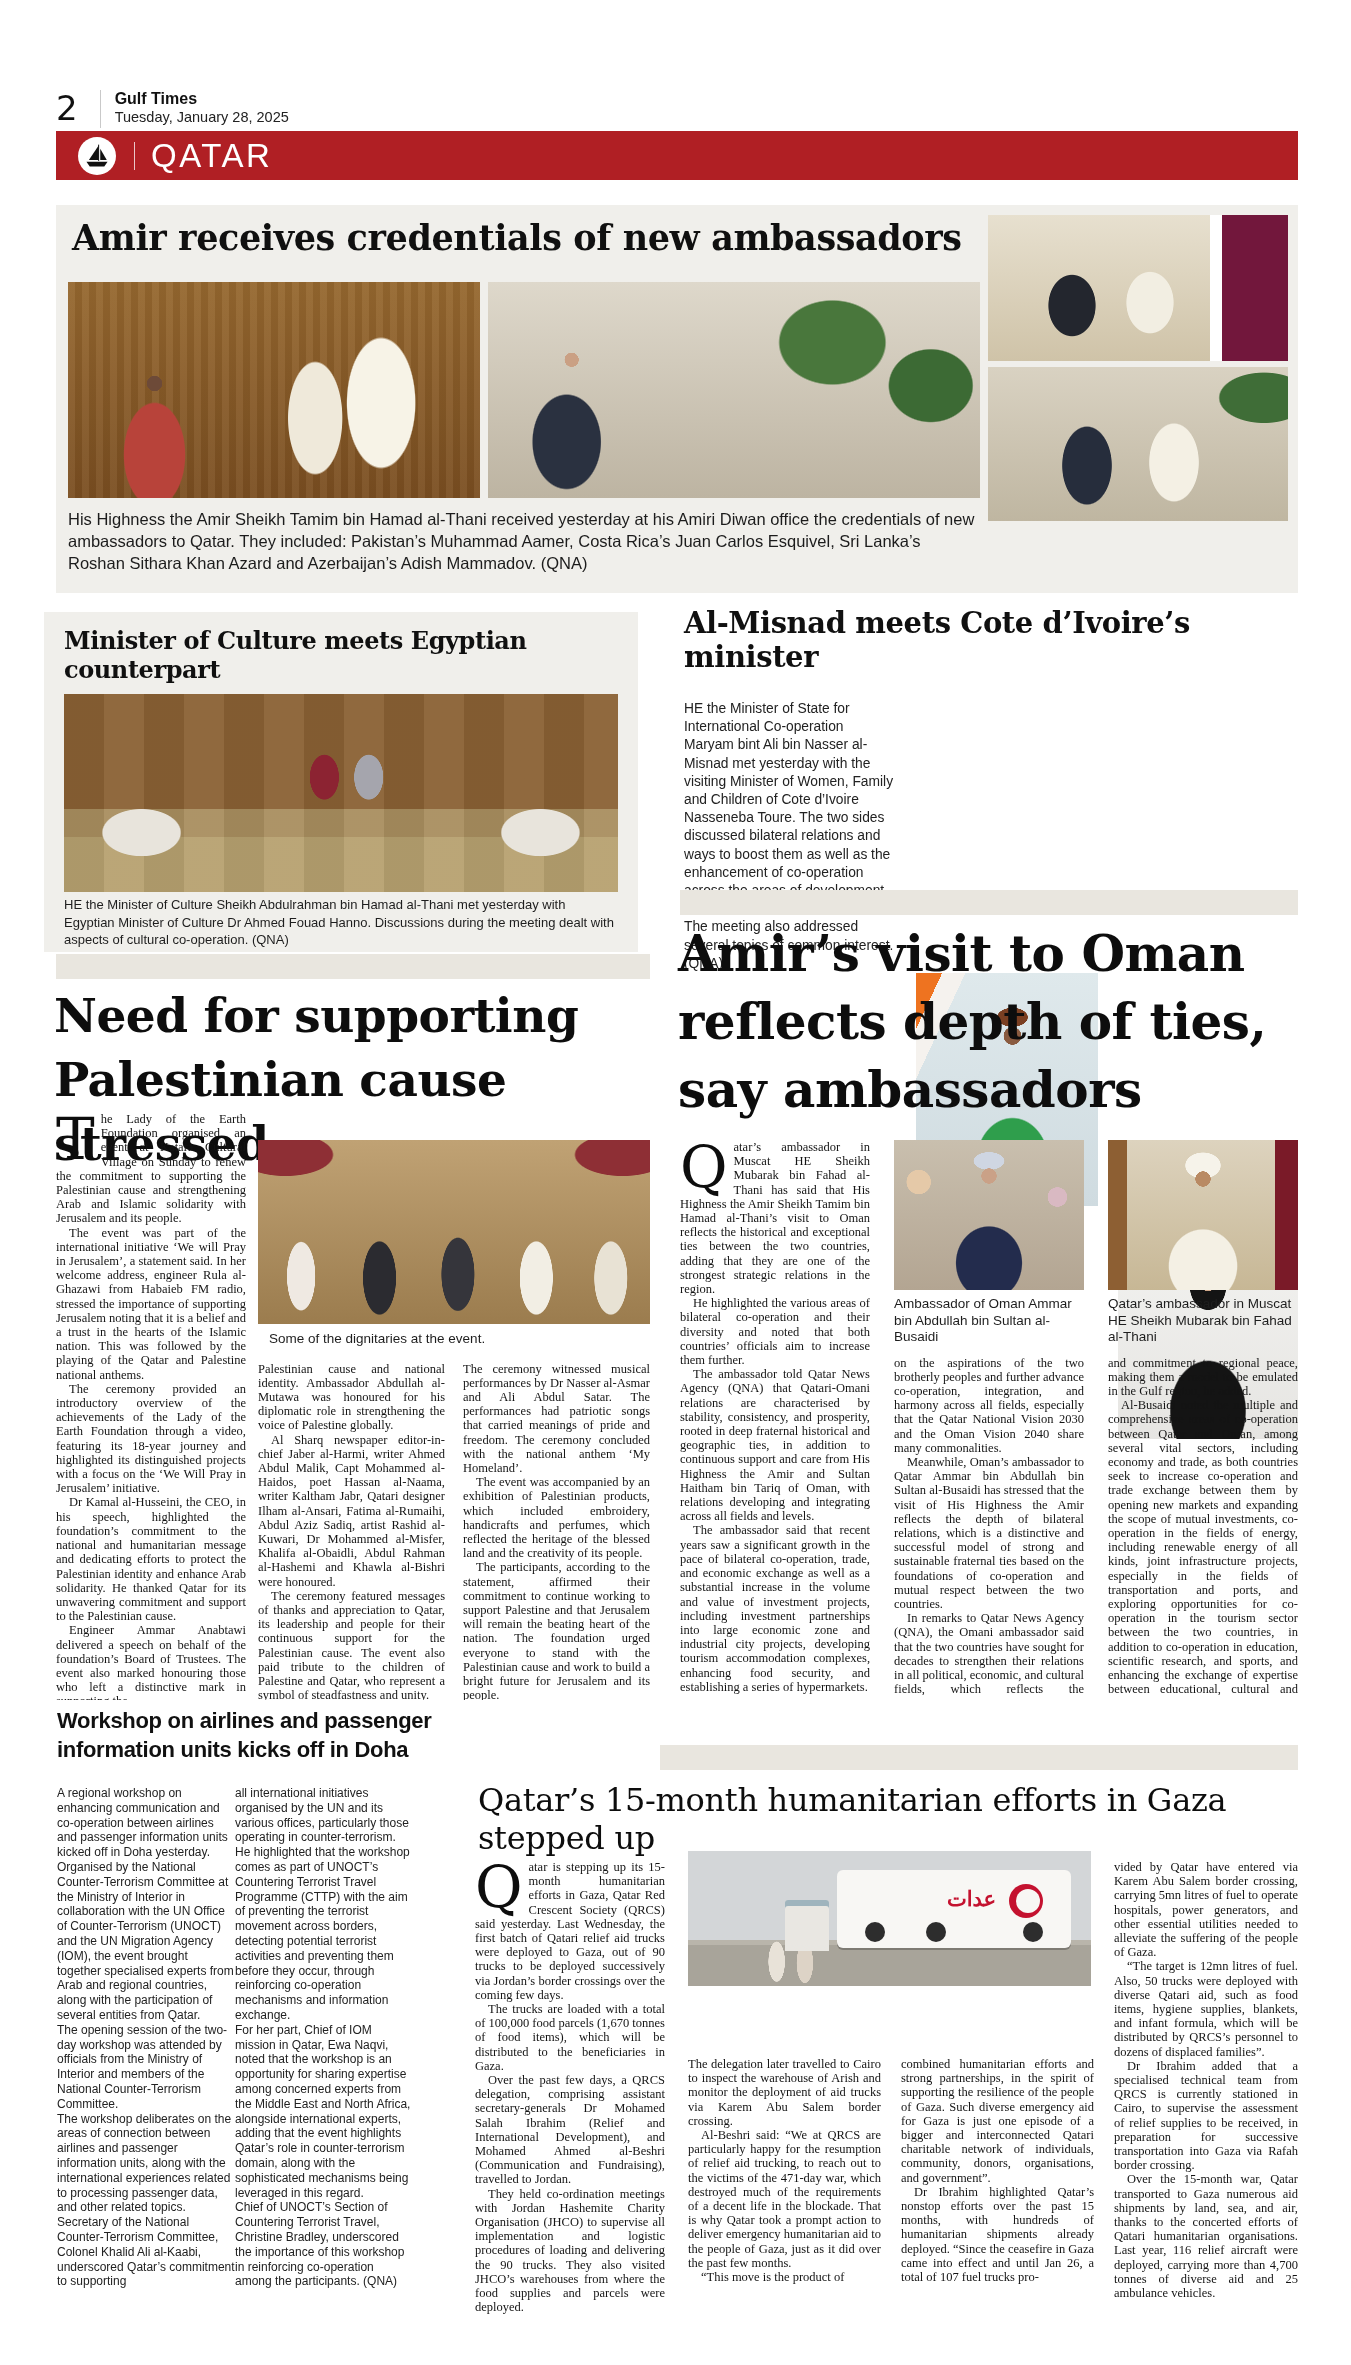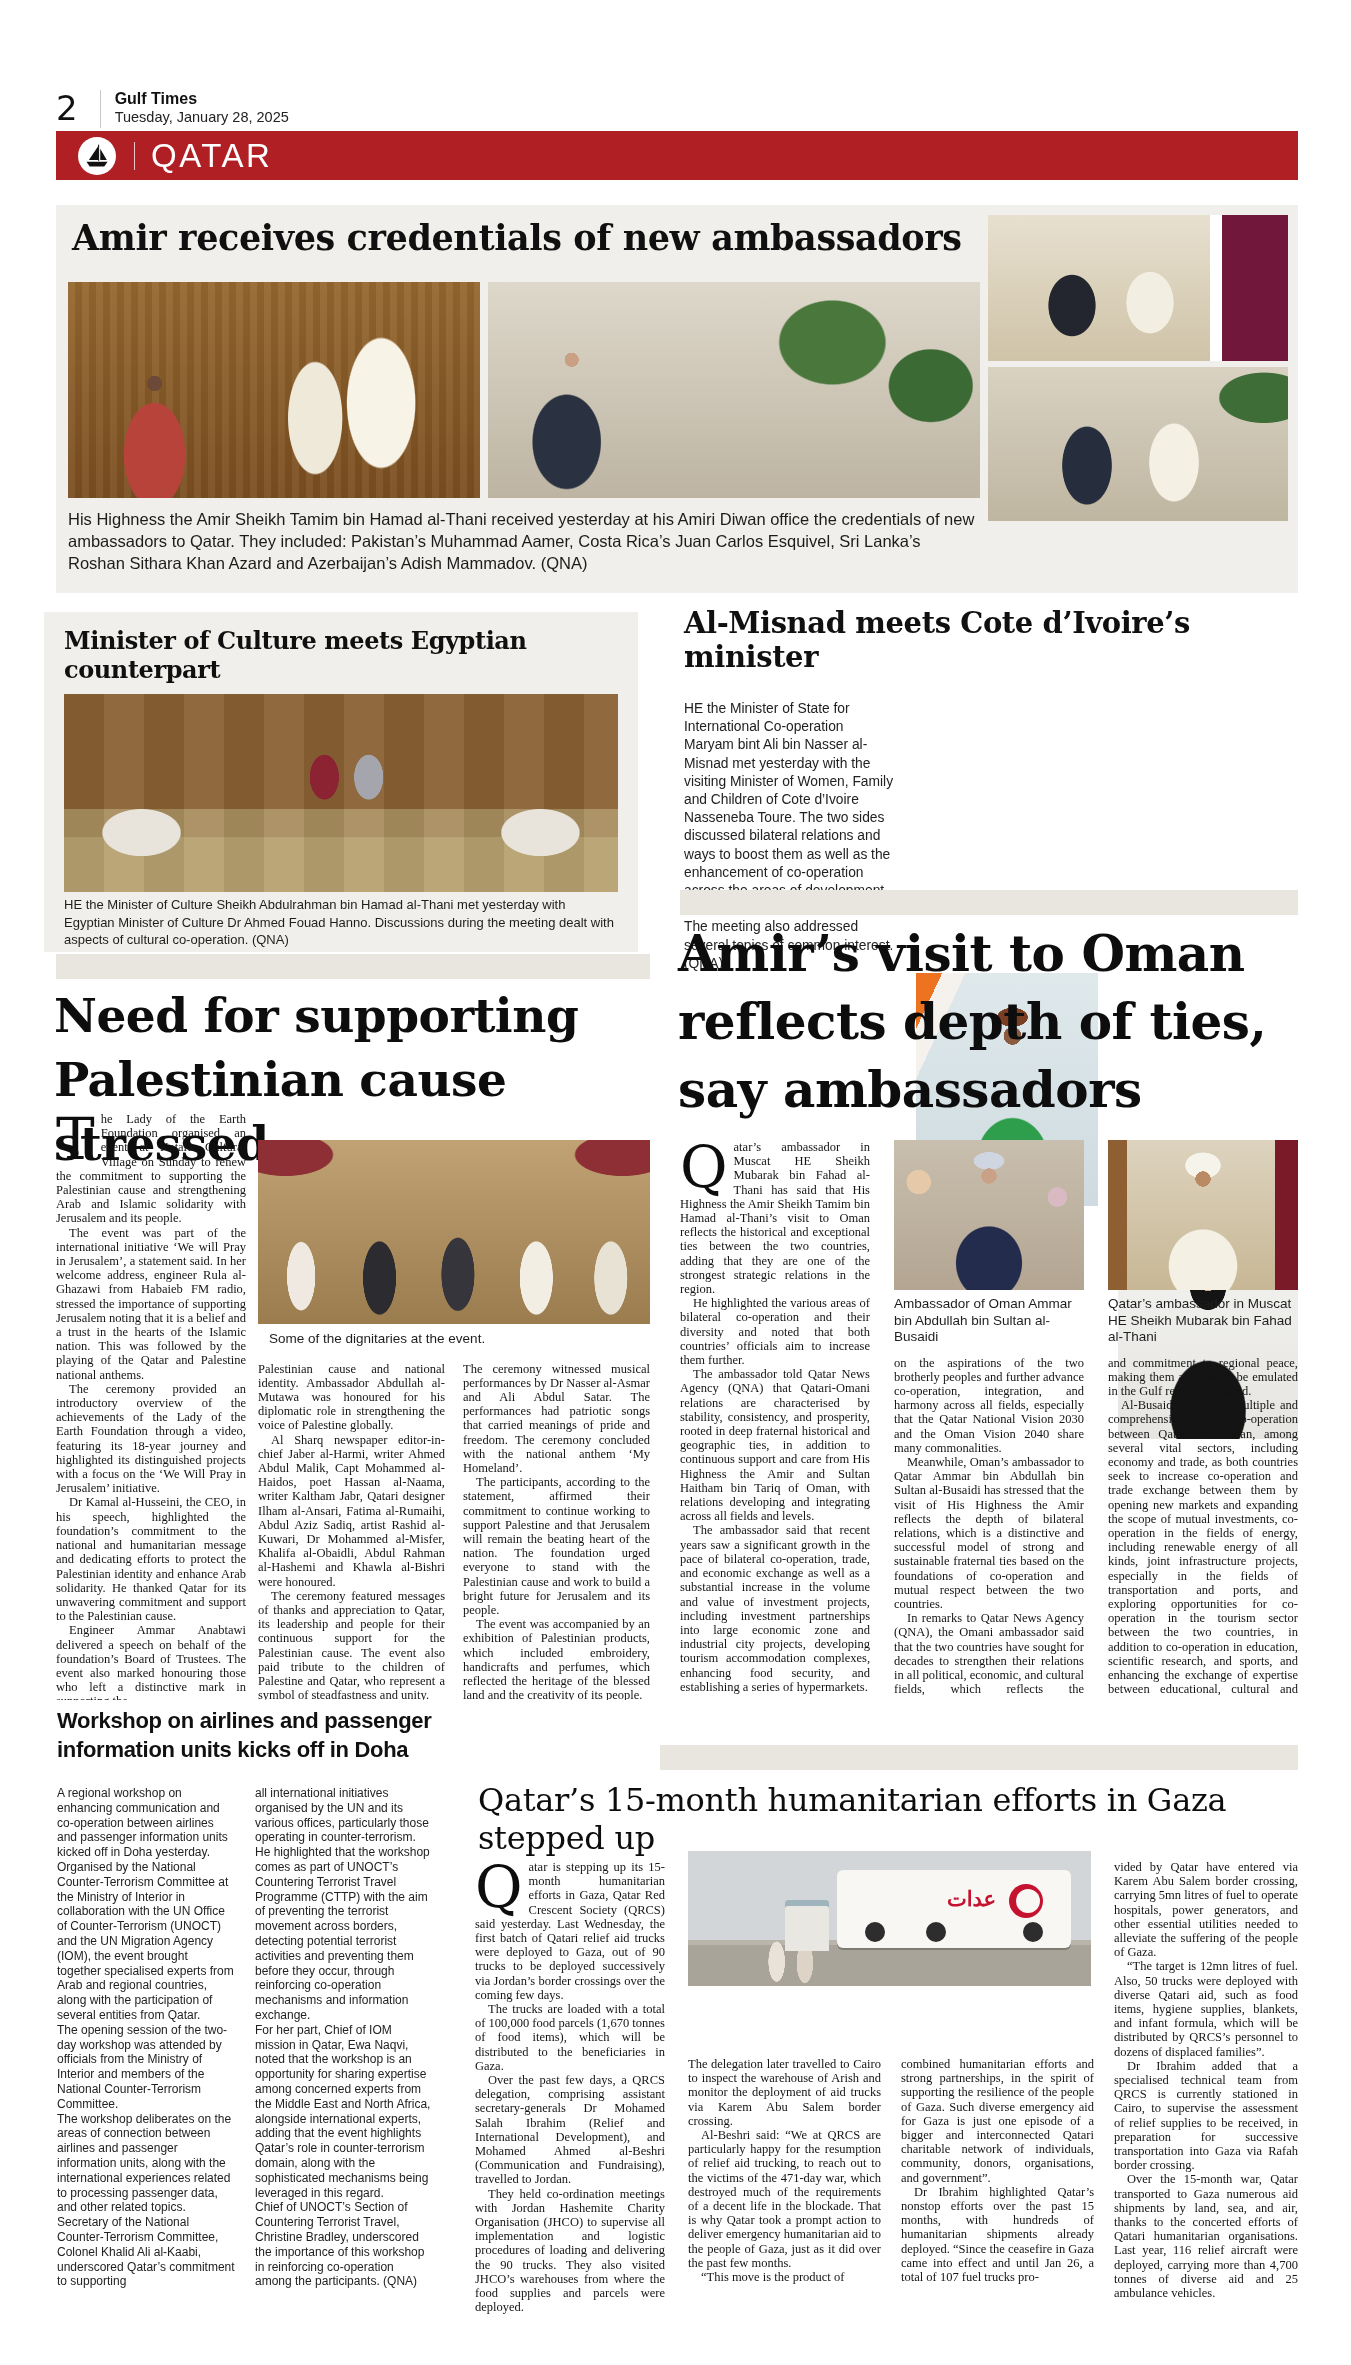--- a/index.html
+++ b/index.html
@@ -231,30 +231,30 @@
     <div class="photo ph-pal" style="width:392px;height:184px"></div>
     <p class="caption" style="margin:6px 0 14px 11px">Some of the dignitaries at the event.</p>
     <div style="display:flex;gap:18px">
       <div class="bodycol" style="width:187px">
           <p>Palestinian cause and national identity. Ambassador Abdullah al-Mutawa was honoured for his diplomatic role in strengthening the voice of Palestine globally.</p>
           <p>Al Sharq newspaper editor-in-chief Jaber al-Harmi, writer Ahmed Abdul Malik, Capt Mohammed al-Haidos, poet Hassan al-Naama, writer Kaltham Jabr, Qatari designer Ilham al-Ansari, Fatima al-Rumaihi, Abdul Aziz Sadiq, artist Rashid al-Kuwari, Dr Mohammed al-Misfer, Khalifa al-Obaidli, Abdul Rahman al-Hashemi and Khawla al-Bishri were honoured.</p>
           <p>The ceremony featured messages of thanks and appreciation to Qatar, its leadership and people for their continuous support for the Palestinian cause. The event also paid tribute to the children of Palestine and Qatar, who represent a symbol of steadfastness and unity.</p>
         </div>
       <div class="bodycol" style="width:187px">
           <p>The ceremony witnessed musical performances by Dr Nasser al-Asmar and Ali Abdul Satar. The performances had patriotic songs that carried meanings of pride and freedom. The ceremony concluded with the national anthem ‘My Homeland’.</p>
+          <p>The event was accompanied by an exhibition of Palestinian products, which included embroidery, handicrafts and perfumes, which reflected the heritage of the blessed land and the creativity of its people.</p>
           <p>The participants, according to the statement, affirmed their commitment to continue working to support Palestine and that Jerusalem will remain the beating heart of the nation. The foundation urged everyone to stand with the Palestinian cause and work to build a bright future for Jerusalem and its people.</p>
-          <p>The event was accompanied by an exhibition of Palestinian products, which included embroidery, handicrafts and perfumes, which reflected the heritage of the blessed land and the creativity of its people.</p>
         </div>
     </div>
   </div>
 </section>
 
 <section class="abs" style="left:57px;top:1706px;width:400px">
   <h2 class="workshop-head" style="width:400px">Workshop on airlines and passenger information units kicks off in Doha</h2>
-  <div style="display:flex;gap:20px;margin-top:22px">
+  <div style="display:flex;margin-top:22px">
     <div class="sanscol" style="width:178px">
         <p>A regional workshop on enhancing communication and co-operation between airlines and passenger information units kicked off in Doha yesterday. Organised by the National Counter-Terrorism Committee at the Ministry of Interior in collaboration with the UN Office of Counter-Terrorism (UNOCT) and the UN Migration Agency (IOM), the event brought together specialised experts from Arab and regional countries, along with the participation of several entities from Qatar.</p>
         <p>The opening session of the two-day workshop was attended by officials from the Ministry of Interior and members of the National Counter-Terrorism Committee.</p>
         <p>The workshop deliberates on the areas of connection between airlines and passenger information units, along with the international experiences related to processing passenger data, and other related topics.</p>
         <p>Secretary of the National Counter-Terrorism Committee, Colonel Khalid Ali al-Kaabi, underscored Qatar’s commitment to supporting</p>
       </div>
     <div class="sanscol" style="width:178px">
         <p>all international initiatives organised by the UN and its various offices, particularly those operating in counter-terrorism. He highlighted that the workshop comes as part of UNOCT’s Countering Terrorist Travel Programme (CTTP) with the aim of preventing the terrorist movement across borders, detecting potential terrorist activities and preventing them before they occur, through reinforcing co-operation mechanisms and information exchange.</p>
         <p>For her part, Chief of IOM mission in Qatar, Ewa Naqvi, noted that the workshop is an opportunity for sharing expertise among concerned experts from the Middle East and North Africa, alongside international experts, adding that the event highlights Qatar’s role in counter-terrorism domain, along with the sophisticated mechanisms being leveraged in this regard.</p>
         <p>Chief of UNOCT’s Section of Countering Terrorist Travel, Christine Bradley, underscored the importance of this workshop in reinforcing co-operation among the participants. (QNA)</p>

